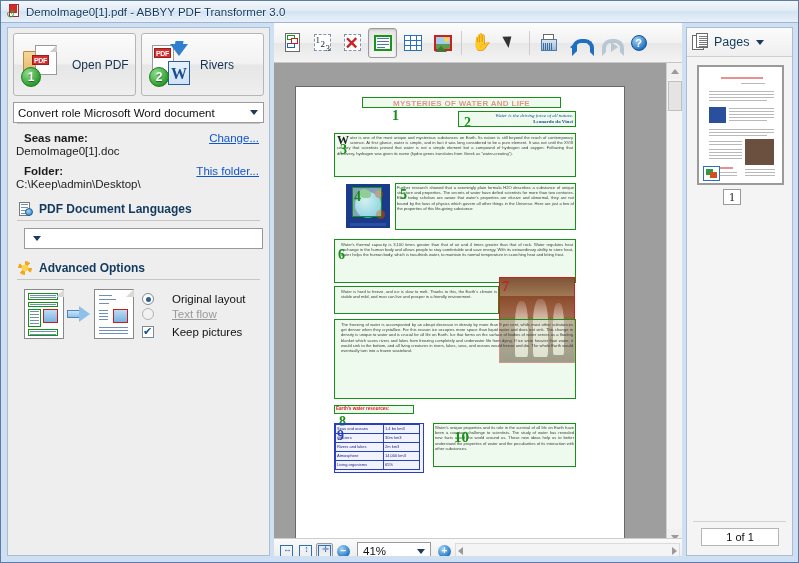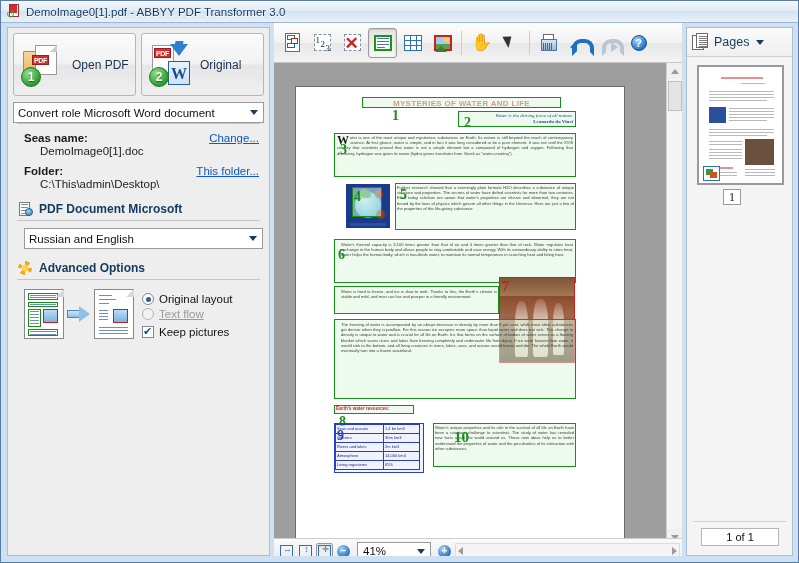--- a/index.html
+++ b/index.html
@@ -171,21 +171,21 @@
                  conic-gradient(#f0a820 0 12.5%, transparent 0 25%, #f0a820 0 37.5%, transparent 0 50%,
                                 #f0a820 0 62.5%, transparent 0 75%, #f0a820 0 87.5%, transparent 0);
      border-radius:50%; }
 
   .kv-row {
     display: flex; justify-content: space-between; align-items: baseline;
     margin: 8px 10px 0 16px;
   }
   .kv-key { font-size: 11.5px; font-weight: bold; color: #1a1a1a; }
   .kv-link { font-size: 11.5px; color: #1155cc; text-decoration: underline; cursor: pointer; }
-  .kv-val { font-size: 11.5px; color: #222; margin: 1px 0 0 32px; }
+  .kv-val { font-size: 11.5px; color: #222; margin: 1px 0 0 8px; }
 
   #lang-combo { margin: 7px 0 0 16px; width: 239px; }
 
   .adv-body { display: flex; align-items: flex-start; margin: 9px 0 0 16px; }
   .doc-thumb {
     width: 40px; height: 50px; background: #fff; border: 1px solid #888; position: relative;
     flex: 0 0 auto;
   }
   .doc-thumb:after{content:""; position:absolute; right:-1px; top:-1px;
     border-width:0 0 8px 8px; border-style:solid; border-color:transparent transparent #d8d8d8 transparent;}
@@ -194,21 +194,21 @@
   .dt-img { position:absolute; background:linear-gradient(to bottom,#bcdcf5,#7ab3e0); border:1px solid #c02020; }
   .arrow-right {
     width: 30px; height: 50px; display: flex; align-items: center; justify-content: center; flex:0 0 auto;
   }
   .ar-shape { position: relative; width: 24px; height: 16px; }
   .ar-stem { position:absolute; left:0; top:4px; width:13px; height:8px;
      background: linear-gradient(to bottom,#cfe4f7,#8fc0e8); border:1px solid #4d87bd; border-right:none;}
   .ar-head { position:absolute; left:12px; top:0; width:0;height:0;
      border-top:8px solid transparent; border-bottom:8px solid transparent; border-left:11px solid #8fc0e8;}
   .radio-col { margin-left: 8px; padding-top: 4px; }
-  .radio-row, .check-row { display: flex; align-items: center; gap: 5px; margin-bottom: 3px; }
+  .radio-row, .check-row { display: flex; align-items: center; gap: 18px; margin-bottom: 3px; }
   .radio {
     width: 12px; height: 12px; border-radius: 50%;
     background: #fff; border: 1px solid #7a8a99; position: relative; flex:0 0 auto;
   }
   .radio.on:after {
     content:""; position:absolute; left:2.5px; top:2.5px; width:5px;height:5px;border-radius:50%;
     background:#2c5f96;
   }
   .radio.off { background:#f2f2f2; border-color:#b3b3b3; }
   .chk {
@@ -495,21 +495,21 @@
 
         <div class="big-btn">
           <div class="bb-icon">
             <div class="pdf-page2"></div>
             <div class="pdf-tag2">PDF</div>
             <div class="blue-arrow-stem"></div>
             <div class="blue-arrow"></div>
             <div class="word-icon">W</div>
             <div class="badge">2</div>
           </div>
-          <span class="bb-label">Original</span>
+          <span class="bb-label">Rivers</span>
         </div>
       </div>
 
       <div class="combo">
         <span class="cb-text">Convert role Microsoft Word document</span>
         <span class="cb-arrow">
             <i></i>
           </span>
       </div>
 
@@ -518,34 +518,33 @@
       <div class="kv-row">
         <span class="kv-key">Seas name:</span>
         <span class="kv-link">Change...</span>
       </div>
       <div class="kv-val">DemoImage0[1].doc</div>
 
       <div class="kv-row">
         <span class="kv-key">Folder:</span>
         <span class="kv-link">This folder...</span>
       </div>
-      <div class="kv-val">C:\This\admin\Desktop\</div>
+      <div class="kv-val">C:\Keep\admin\Desktop\</div>
 
       <div class="sec-head">
         <span class="sec-icon">
           <span class="si-doc"></span>
             <span class="si-doc-lines"></span>
             <span class="si-globe"></span>
         </span>
-        <span class="sh-title">PDF Document Microsoft</span>
+        <span class="sh-title">PDF Document Languages</span>
       </div>
       <div class="sec-rule"></div>
 
       <div class="combo" id="lang-combo">
-        <span class="cb-text">Russian and English</span>
         <span class="cb-arrow">
             <i></i>
           </span>
       </div>
 
       <div class="sec-head">
         <span class="sec-icon">
             <span class="si-gear"></span>
           </span>
         <span class="sh-title">Advanced Options</span>

